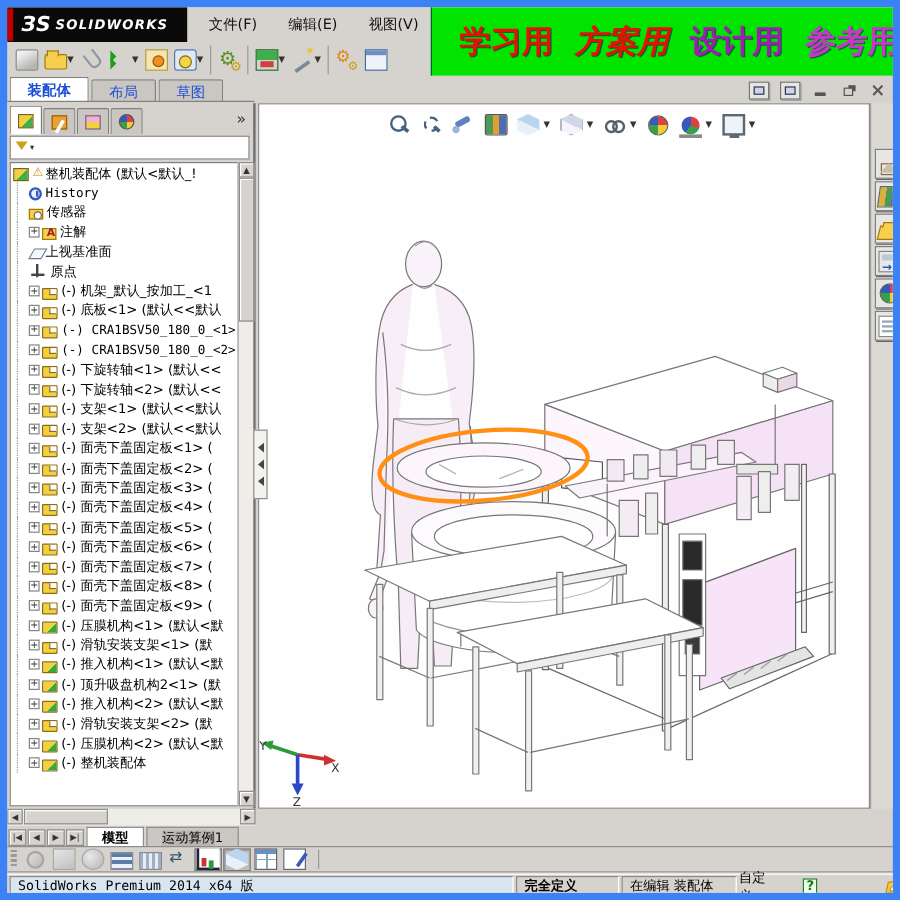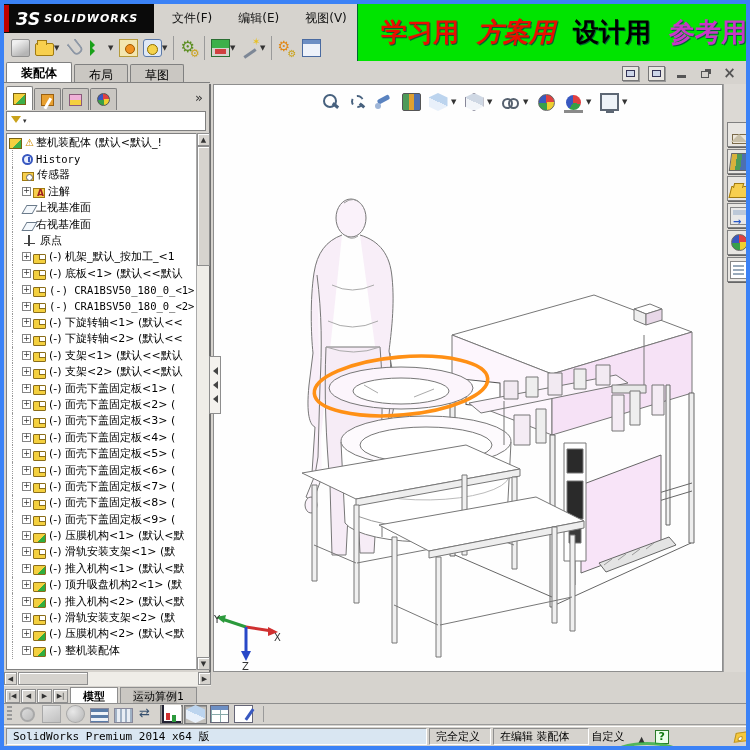--- a/index.html
+++ b/index.html
@@ -1,19 +1,19 @@
 <!DOCTYPE html>
 <html><head>
 <meta charset="utf-8">
 <style>
   html,body{margin:0;padding:0;background:#222;}
   *{box-sizing:border-box;}
   #app{position:relative;width:750px;height:750px;background:#d6d3ce;overflow:hidden;
        font-family:"DejaVu Sans","Liberation Sans",sans-serif;font-size:11px;color:#000;
-       border:4px solid #3b82f6;}
+       border:6px solid #3b82f6;}
   
   #titlebar{position:absolute;left:0;top:0;width:750px;height:29px;background:#d6d3ce;}
   #logoblock{position:absolute;left:0;top:0;width:150px;height:29px;background:#0a0a0a;display:flex;align-items:center;}
   #logoblock .redstripe{position:absolute;left:0;top:1px;width:5px;height:27px;background:#c00000;}
   #logomark{color:#fff;font-style:italic;font-weight:bold;font-size:17px;margin-left:12px;letter-spacing:0;}
   #logotext{color:#fff;font-weight:bold;font-size:11px;letter-spacing:1px;margin-left:4px;font-style:italic;}
   #menubar{position:absolute;left:150px;top:0;height:29px;display:flex;align-items:center;gap:26px;padding-left:18px;}
   .menu-item{font-size:12px;color:#111;cursor:default;white-space:nowrap;}
   
   #banner{position:absolute;left:353px;top:0;width:413px;height:57px;background:#00e400;
@@ -88,21 +88,21 @@
   .ic-chart::after{content:"";position:absolute;left:2px;bottom:1px;width:4px;height:7px;background:#d03030;box-shadow:6px 2px 0 #2c9a3c;}
   .ic-table{background:
       linear-gradient(#6d8fc4 0 4px,transparent 4px),
       repeating-linear-gradient(90deg,#8aa 0 1px,transparent 1px 9px),
       repeating-linear-gradient(#8aa 0 1px,#fff 1px 8px);border:1px solid #667;}
   .ic-savepic{background:#fff;border:1px solid #667;}
   .ic-savepic::after{content:"";position:absolute;right:1px;top:2px;width:3px;height:13px;background:#3858c0;transform:rotate(35deg);}
   
   #cmdtabs{position:absolute;left:2px;top:58px;height:21px;display:flex;align-items:flex-end;}
   .cmdtab{height:19px;padding:2px 14px;border:1px solid #808080;border-bottom:none;background:#cac7c2;
-          margin-right:2px;font-size:12px;color:#000000;border-radius:2px 2px 0 0;}
+          margin-right:2px;font-size:12px;color:#1d4ed8;border-radius:2px 2px 0 0;}
   .cmdtab.active{background:#fff;font-weight:bold;height:21px;}
   #cmdtabs-underline{position:absolute;left:0;top:78px;width:206px;height:0;border-top:1px solid #808080;}
   
   #winctrls{position:absolute;left:618px;top:59px;height:20px;display:flex;align-items:center;gap:9px;z-index:5;}
   .wcbtn{width:17px;height:15px;border:1px solid #777;background:#e8e6e2;display:flex;align-items:center;justify-content:center;box-shadow:1px 1px 0 #999;}
   .wcbtn .pane{width:9px;height:7px;border:1px solid #335;background:#cdd6e8;}
   .wc-glyph{width:15px;height:14px;display:flex;align-items:center;justify-content:center;color:#444;font-weight:bold;}
   .gl-min{width:9px;height:3px;background:#555;margin-top:7px;}
   .gl-restore{width:8px;height:7px;border:1.5px solid #555;box-shadow:3px -3px 0 -1px #555;margin-top:3px;margin-left:-2px;}
   .gl-close{font-size:15px;color:#555;line-height:10px;}
@@ -169,21 +169,21 @@
   
   #motionbar{position:absolute;left:0;top:700px;width:750px;height:21px;display:flex;align-items:center;border-bottom:1px solid #9a9a9a;}
   #motion-grip{width:5px;height:16px;margin:0 4px 0 3px;background:repeating-linear-gradient(#999 0 2px,transparent 2px 4px);}
   .mbtn{width:23px;height:19px;display:flex;align-items:center;justify-content:center;position:relative;}
   .mbtn.pressed{border:1px solid #7a7a7a;background:#c2bfba;box-shadow:inset 1px 1px 0 #999;}
   #motion-sep{width:1px;height:16px;background:#9a9a9a;margin-left:8px;}
   
   #statusbar{position:absolute;left:0;top:722px;width:750px;height:20px;background:#d6d3ce;border-top:1px solid #fff;display:flex;align-items:stretch;gap:2px;padding:1px 2px;}
   .sseg{border:1px solid;border-color:#8e8e8e #fff #fff #8e8e8e;display:flex;align-items:center;padding:0 6px;font-size:11px;white-space:nowrap;}
   #sseg-main{width:421px;background:#d9e6f2;font-family:"DejaVu Sans Mono","Liberation Mono",monospace;font-size:11px;}
-  #sseg-def{width:62px;}
+  #sseg-def{width:86px;font-weight:bold;}
   #sseg-edit{width:96px;}
   #sseg-spacer{flex:1;display:flex;align-items:center;justify-content:center;gap:10px;border:none;}
   #custom-box{display:flex;align-items:flex-end;gap:14px;}
   #help-q{width:14px;height:14px;border:1px solid #2a7a2a;background:#eaffea;color:#117a11;font-weight:bold;font-size:11px;display:flex;align-items:center;justify-content:center;}
   #tag-icon{width:13px;height:10px;background:#f5c83c;border:1px solid #b8922a;transform:skewX(-20deg) rotate(-8deg);position:relative;margin-right:4px;}
   #tag-icon::after{content:"";position:absolute;left:2px;top:3px;width:3px;height:3px;border-radius:50%;background:#fff;border:1px solid #b8922a;}
   #bottom-edge{position:absolute;left:0;top:743px;width:750px;height:7px;background:#161616;}
   
   #arc{position:absolute;left:608px;top:738px;width:70px;height:24px;border:3px solid #2fae3e;border-radius:50%;z-index:60;opacity:.8;}
 </style>
@@ -204,21 +204,21 @@
         <span class="menu-item">编辑(E)</span>
         <span class="menu-item">视图(V)</span>
         <span class="menu-item">插</span>
       </div>
   </div>
 
   <div id="banner">
 
   <span class="banner-word" style="color: rgb(232, 16, 0);">学习用</span>
       <span class="banner-word" style="color: rgb(232, 16, 0); font-style: italic;">方案用</span>
-      <span class="banner-word" style="color: #000000;">设计用</span>
+      <span class="banner-word" style="color: #a21caf;">设计用</span>
       <span class="banner-word" style="color: rgb(200, 55, 200);">参考用</span>
     </div>
 
   <div id="main-toolbar">
 
       <span class="tbtn">
         <span class="ic ic-cubes"></span>
       </span>
 
       <span class="tbtn">
@@ -346,26 +346,20 @@
           </div>
 
 
           <div class="trow">
             <span class="indent"></span>
 
             <span class="t-ico t-plane"></span>
             <span class="tlabel">上视基准面</span>
           </div>
 
-          <div class="trow">
-            <span class="indent"></span>
-
-            <span class="t-ico t-plane"></span>
-            <span class="tlabel">右视基准面</span>
-          </div>
 
           <div class="trow">
             <span class="indent"></span>
 
             <span class="t-ico t-origin"></span>
             <span class="tlabel">原点</span>
           </div>
 
           <div class="trow">
             <span class="indent"></span>

